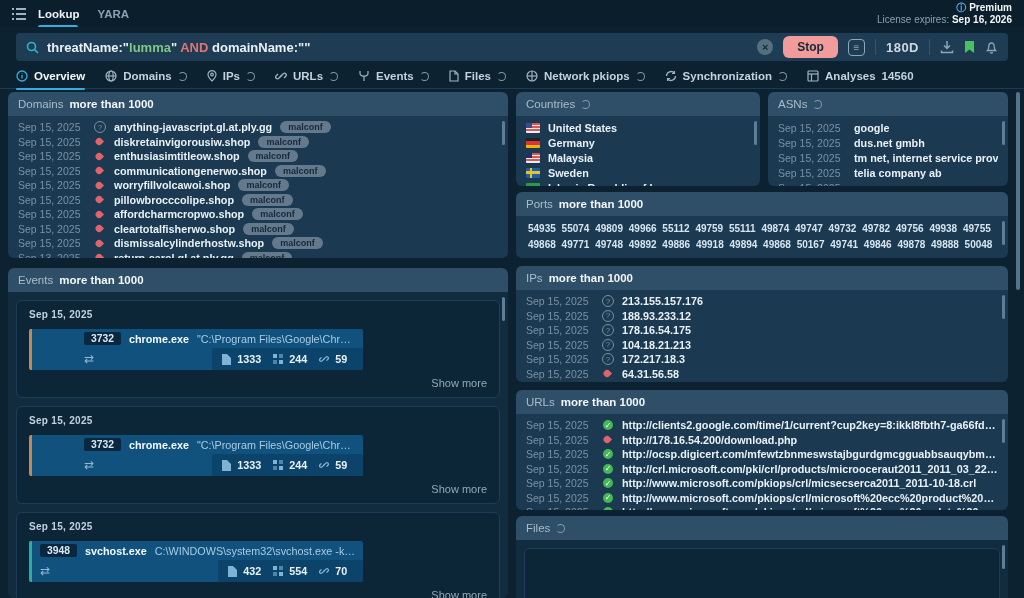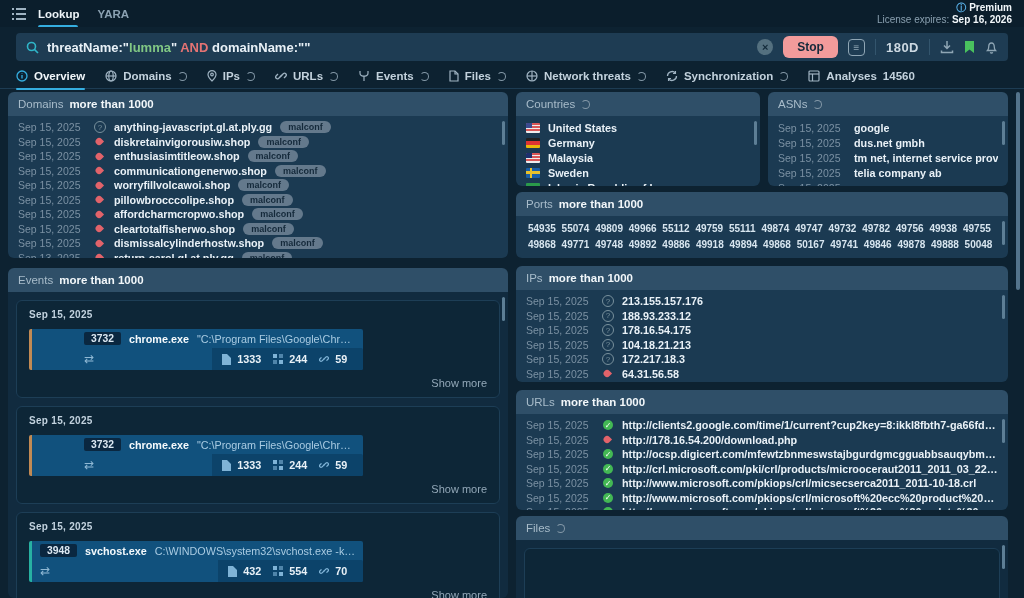--- a/index.html
+++ b/index.html
@@ -256,21 +256,21 @@
       <span class="spin"></span>
   </span>
   <span class="tab">
     <span class="ticon">
         <svg width="12" height="12" viewBox="0 0 12 12" fill="none" stroke="currentColor" stroke-width="1.2">
           <circle cx="6" cy="6" r="5"></circle>
           <line x1="1" y1="6" x2="11" y2="6"></line>
           <line x1="6" y1="1" x2="6" y2="11"></line>
         </svg>
       </span>
-    <span>Network threats</span>
+    <span>Network pkiops</span>
       <span class="spin"></span>
   </span>
   <span class="tab">
     <span class="ticon">
         <svg width="12" height="12" viewBox="0 0 12 12" fill="none" stroke="currentColor" stroke-width="1.3">
           <path d="M10.5 6a4.5 4.5 0 0 1-8 2.8M1.5 6a4.5 4.5 0 0 1 8-2.8"></path>
           <path d="M9.5 1v2.5H7" stroke-width="1.1"></path>
           <path d="M2.5 11V8.5H5" stroke-width="1.1"></path>
         </svg>
       </span>

